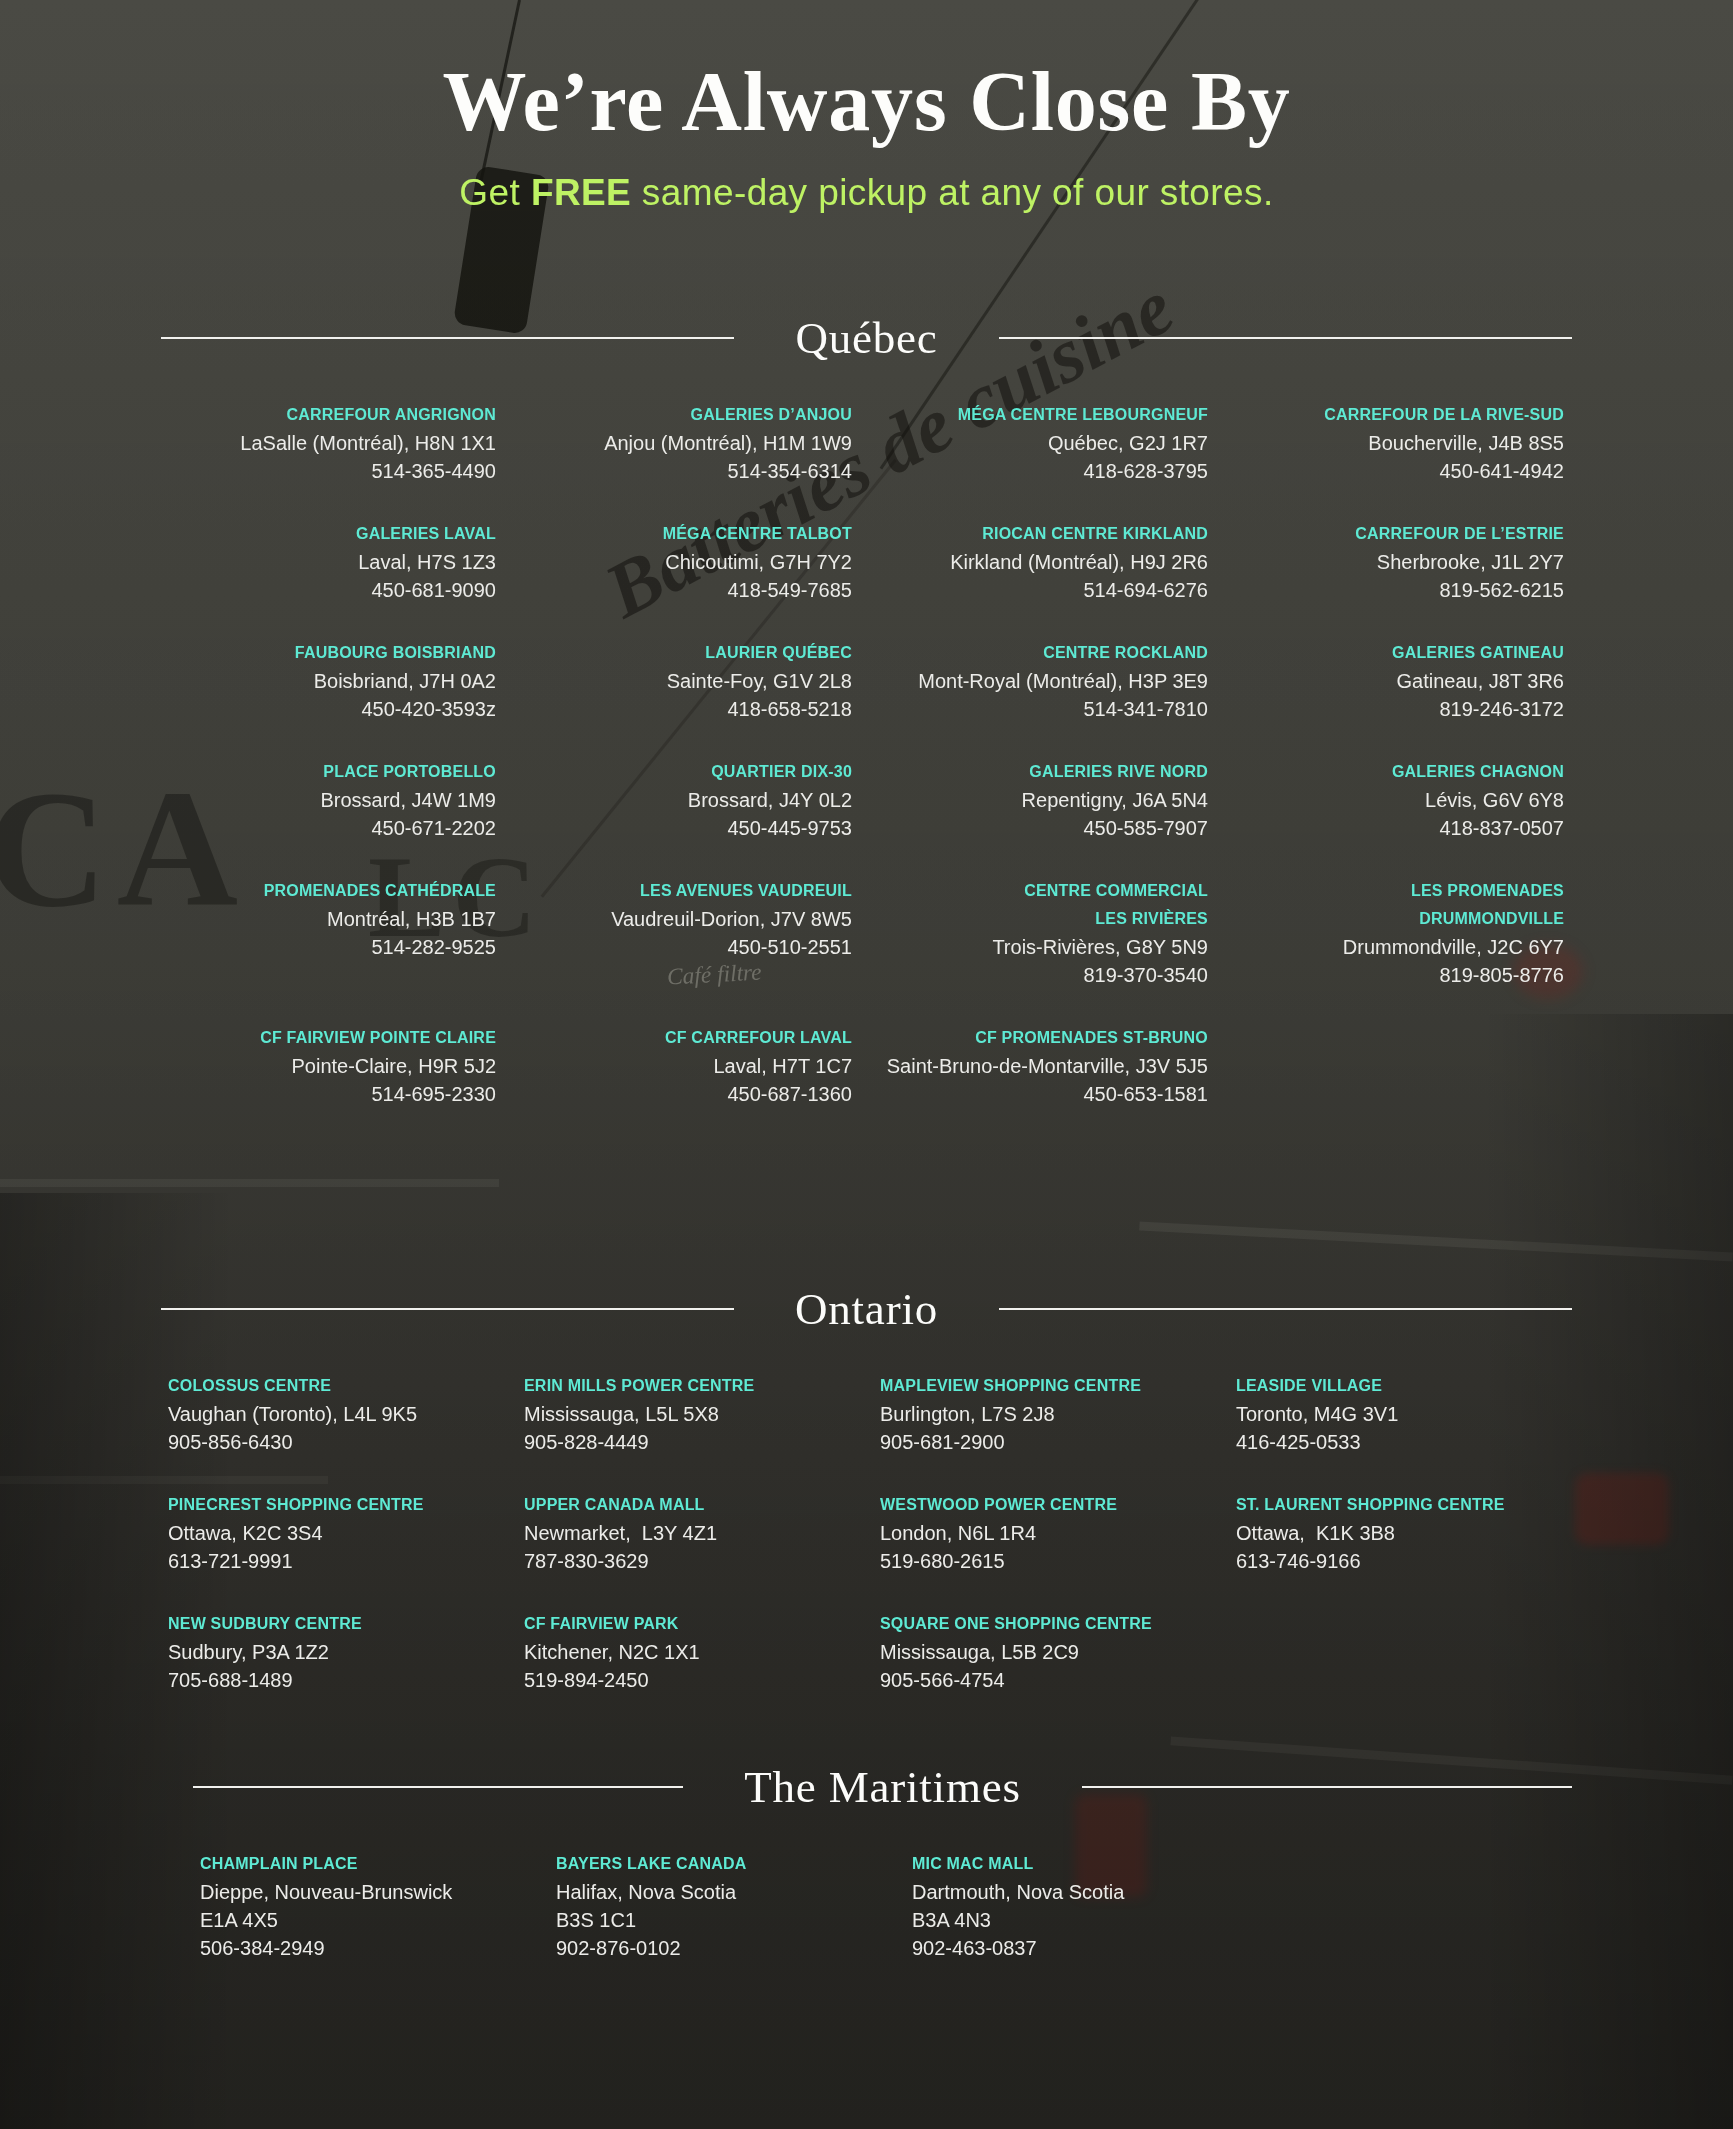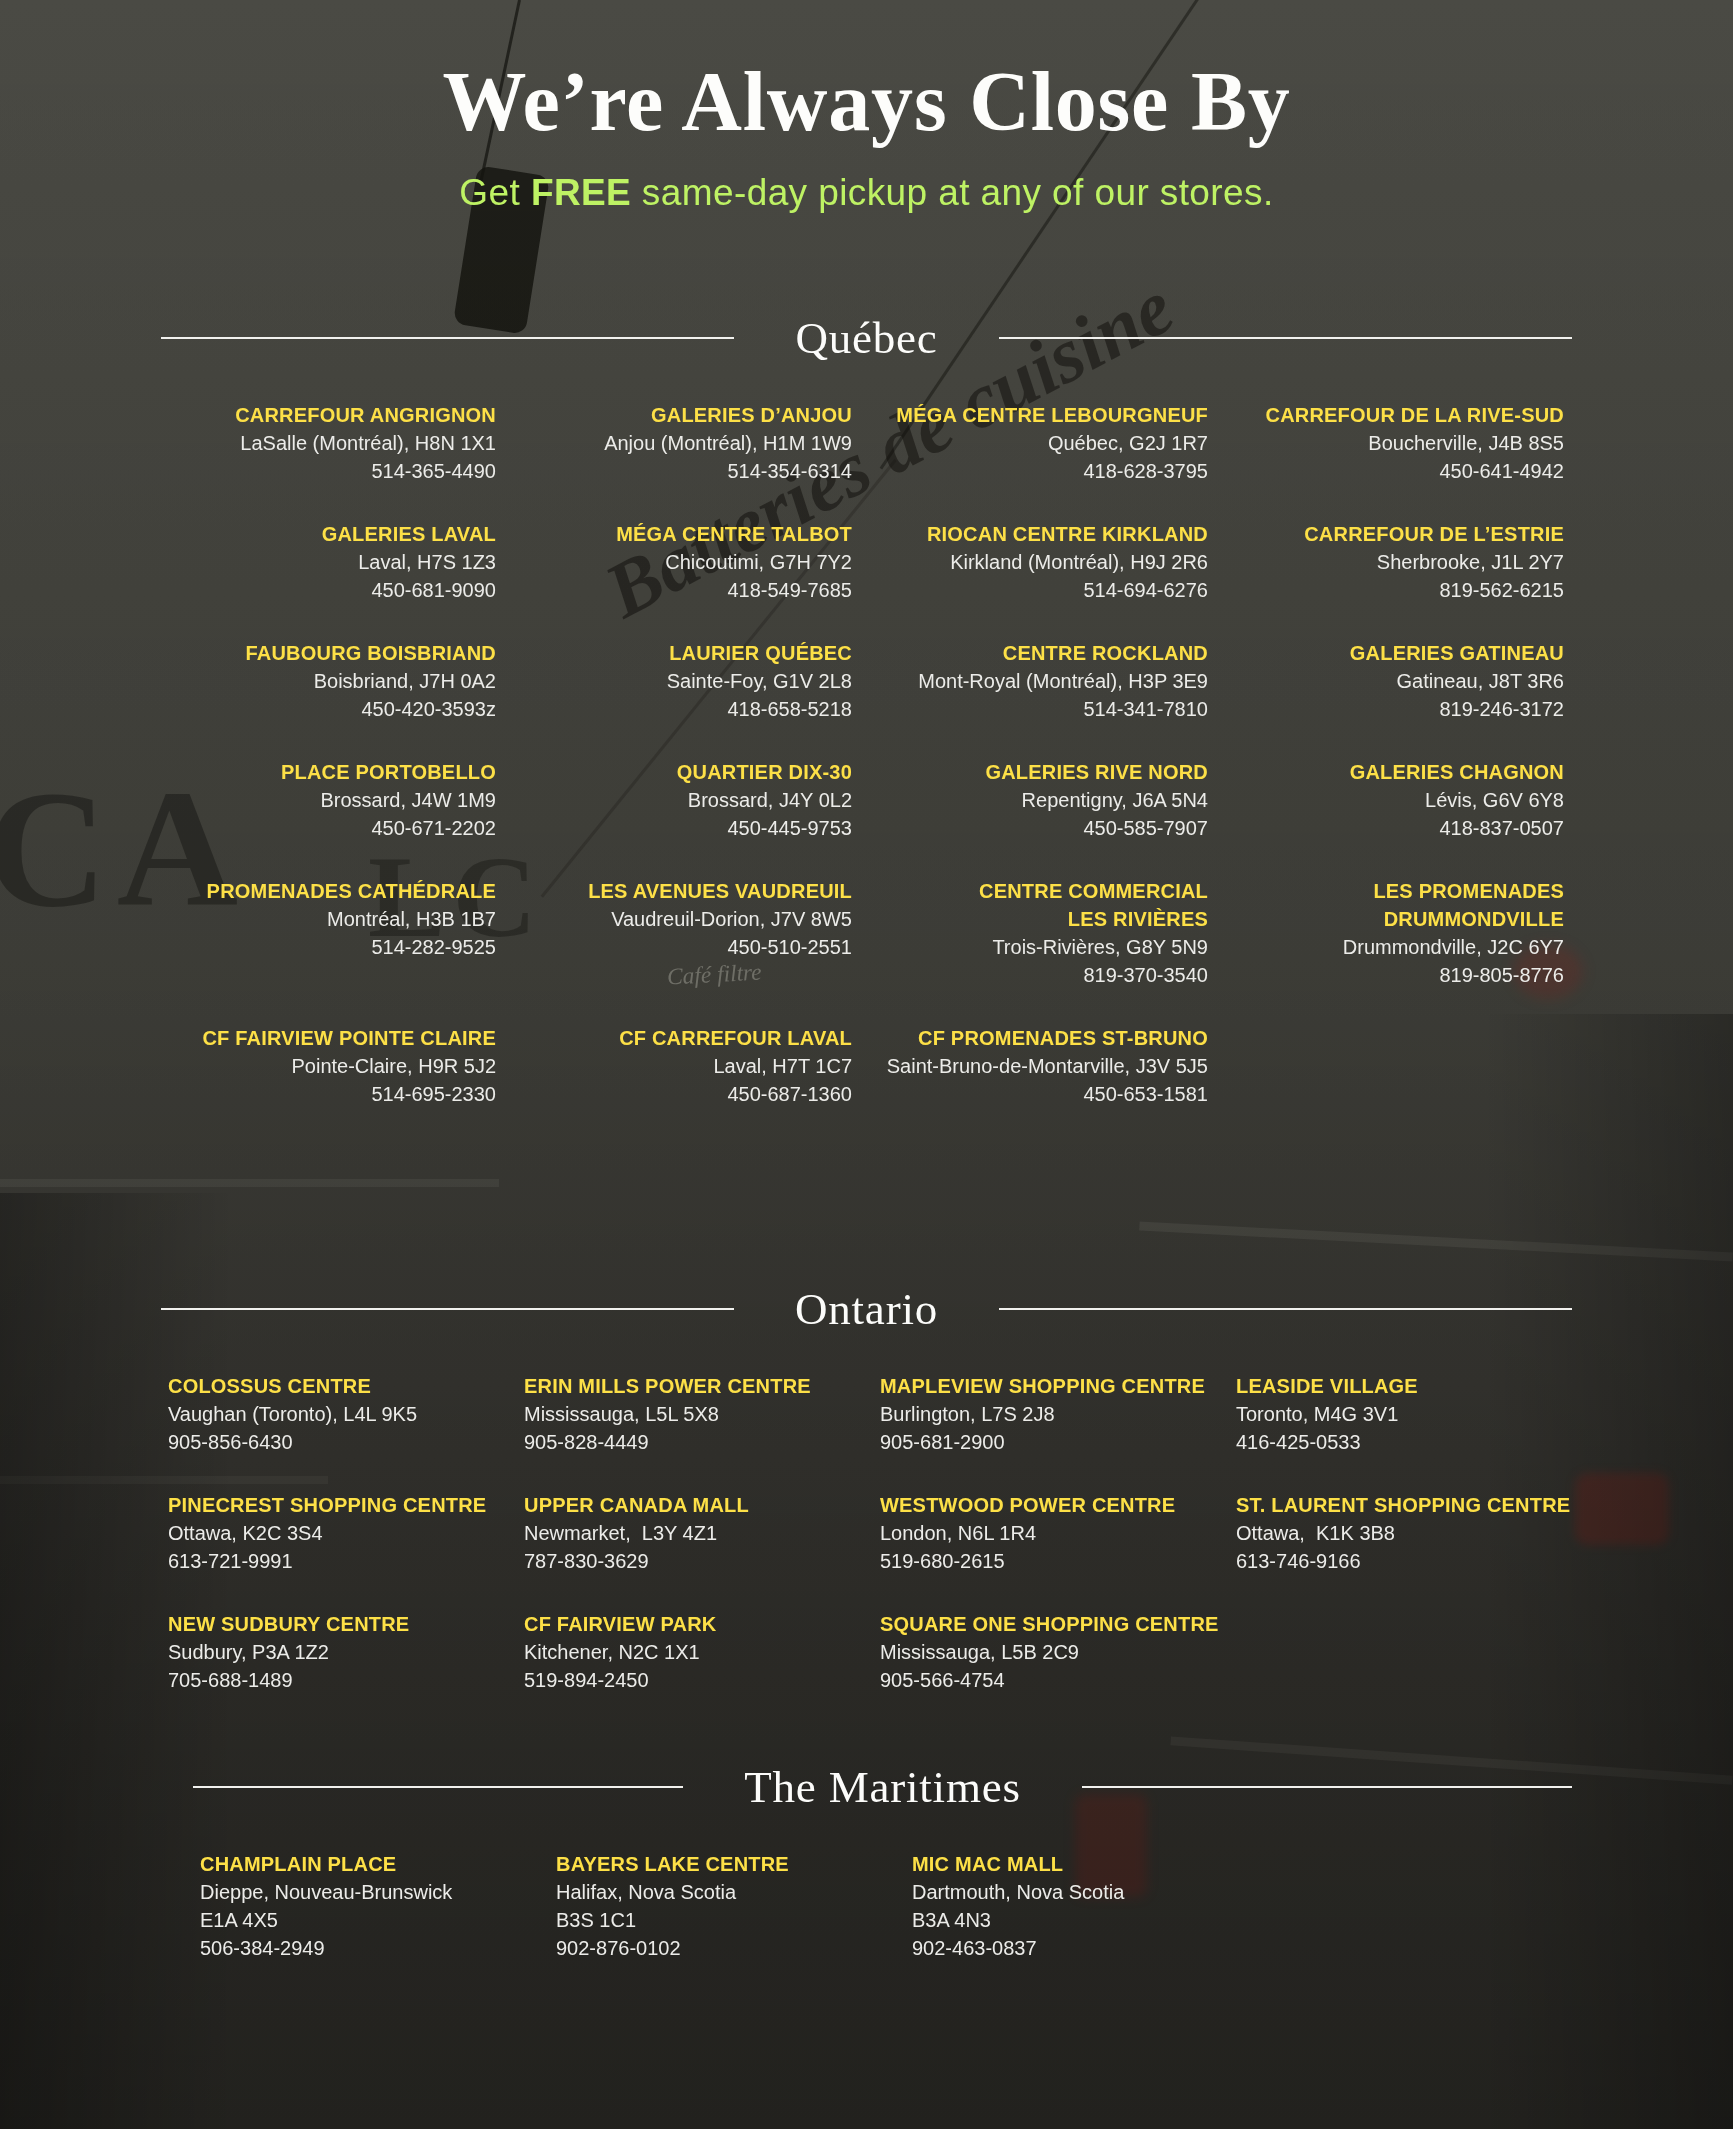--- a/index.html
+++ b/index.html
@@ -59,22 +59,22 @@
   .sec-1{margin-top:175px;}
   .sec-2{margin-top:67px;margin-left:32px;}
 
   .store-grid{
     margin:37px 0 0 168px;
     display:grid;grid-template-columns:repeat(4,328px);
     column-gap:28px;row-gap:35px;
   }
   .store{color:#ecece9;}
   .store-name{
-    font-size:20px;font-weight:700;line-height:28px;letter-spacing:0.2px;
-    color:#fde047;white-space:pre;
+    font-size:16px;font-weight:700;line-height:28px;letter-spacing:0.2px;
+    color:#5eead4;white-space:pre;
   }
   .store-name:last-of-type{margin-bottom:3.1px;}
   .store-line{font-size:20px;font-weight:400;line-height:28px;white-space:pre;color:#ecece9;}
 </style>
 </head>
 <body>
 
 <div class="bg">
   <div class="bg-wall"></div>
   <div class="bg-cable"></div>
@@ -299,21 +299,21 @@
           <div class="rule"></div>
         </div>
         <div class="store-grid">
           <div class="store">
             <div class="store-name">CHAMPLAIN PLACE</div>
             <div class="store-line">Dieppe, Nouveau-Brunswick</div>
             <div class="store-line">E1A 4X5</div>
             <div class="store-line">506-384-2949</div>
           </div>
           <div class="store">
-            <div class="store-name">BAYERS LAKE CENTRE</div>
+            <div class="store-name">BAYERS LAKE CANADA</div>
             <div class="store-line">Halifax, Nova Scotia</div>
             <div class="store-line">B3S 1C1</div>
             <div class="store-line">902-876-0102</div>
           </div>
           <div class="store">
             <div class="store-name">MIC MAC MALL</div>
             <div class="store-line">Dartmouth, Nova Scotia</div>
             <div class="store-line">B3A 4N3</div>
             <div class="store-line">902-463-0837</div>
           </div>

